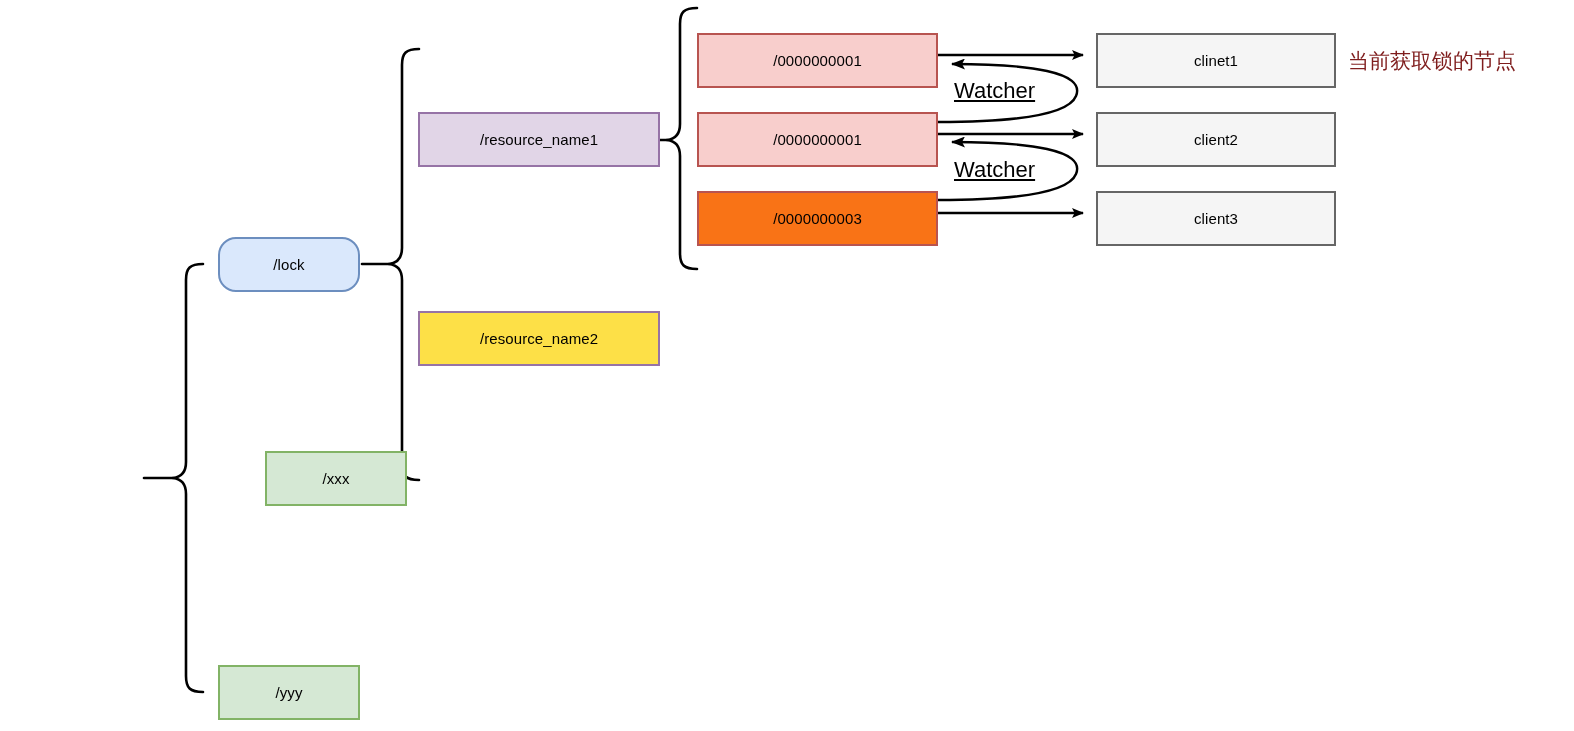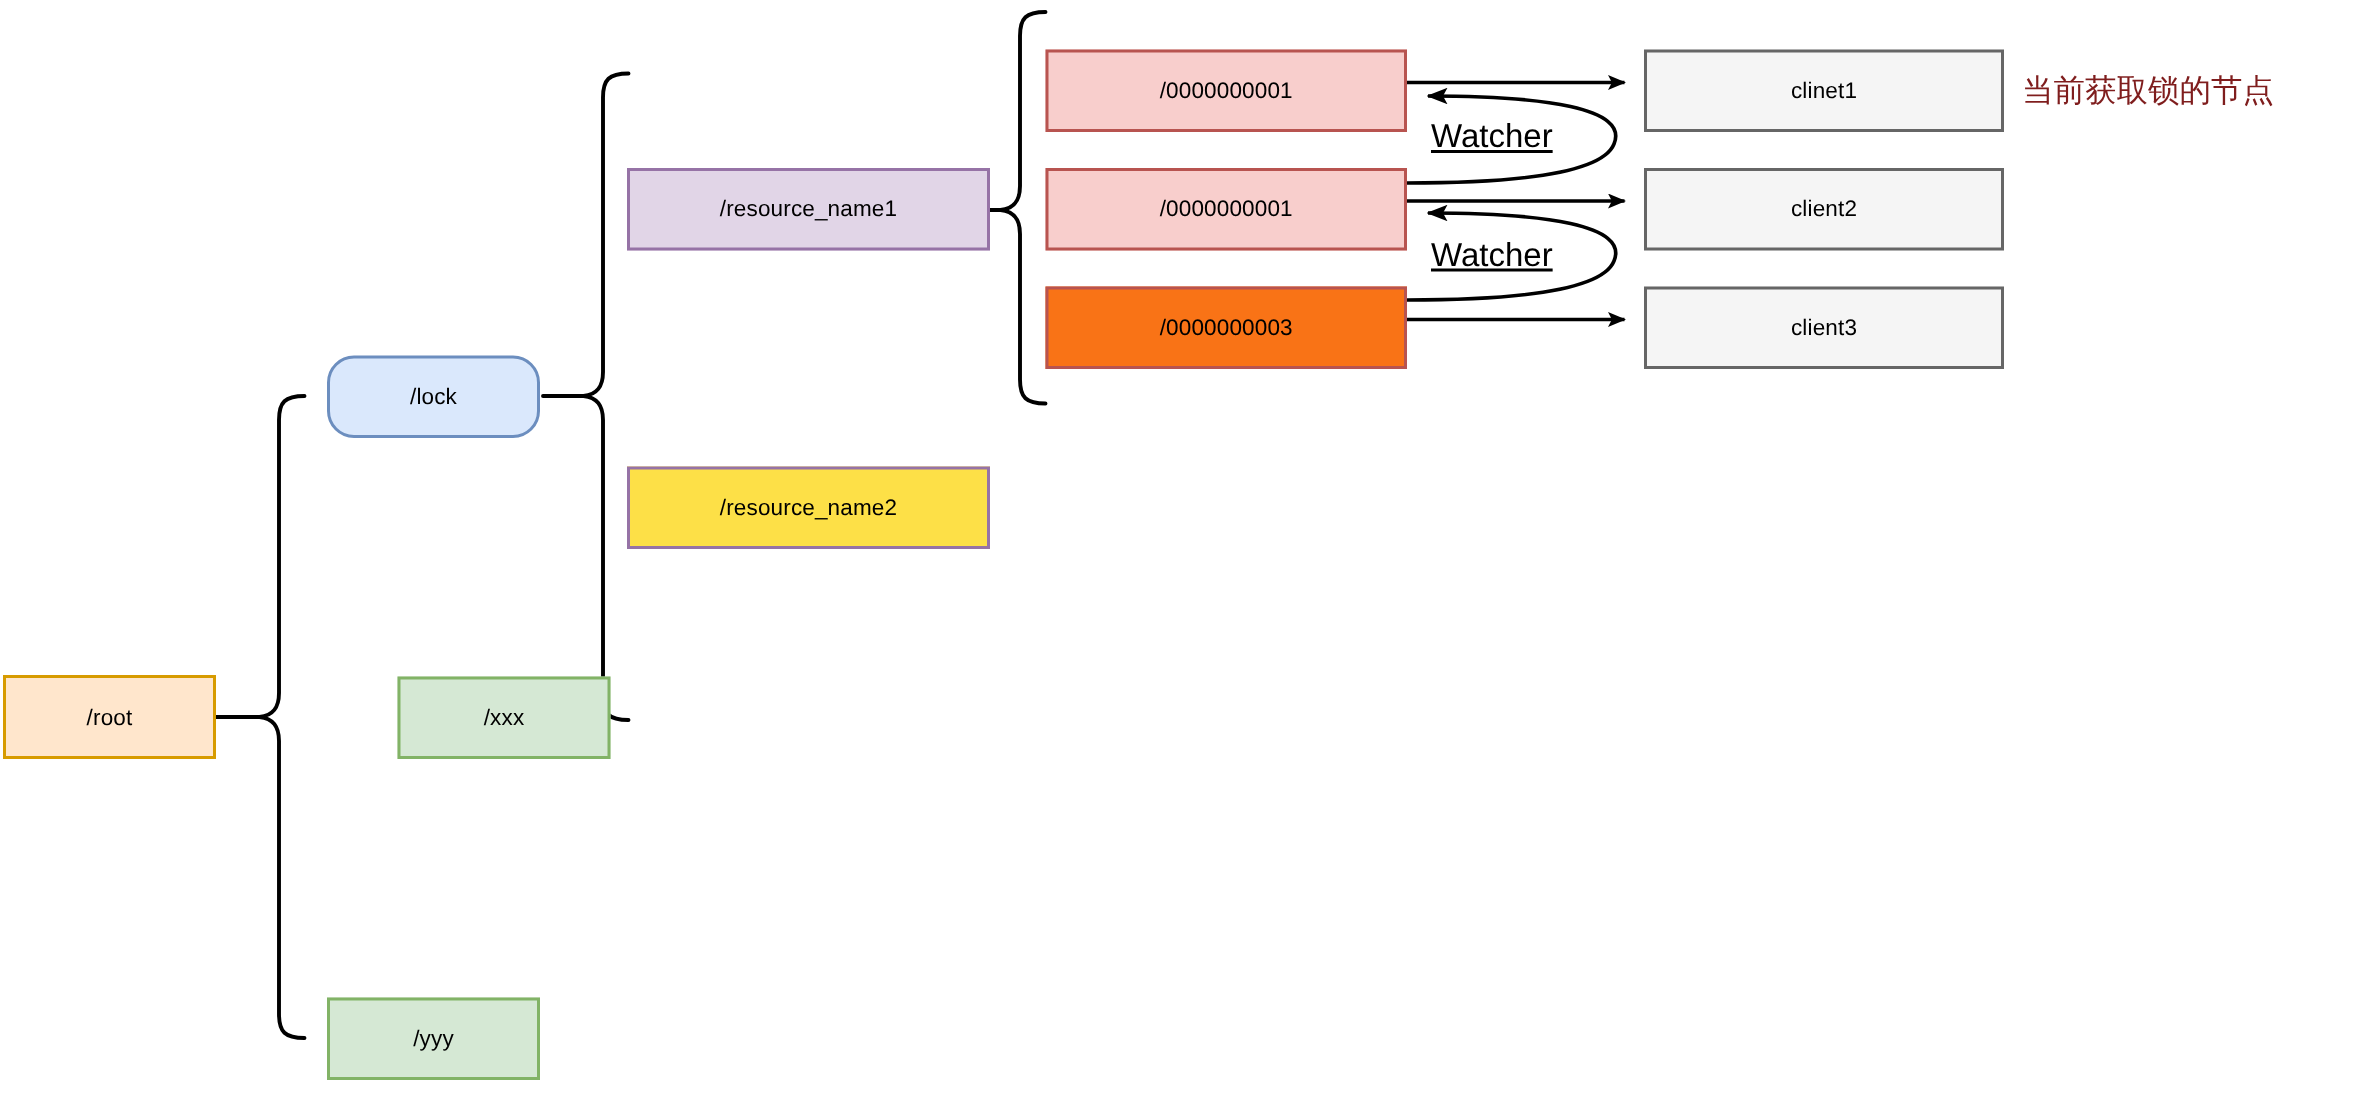--- a/index.html
+++ b/index.html
@@ -135,23 +135,20 @@
                             C 1086,72 1030,64 952,64" marker-end="url(#arrowL)"></path>
     </g>
 
     <g>
       <path class="link" d="M 938,200
                             C 1010,200 1068,194 1076,174
                             C 1086,150 1030,142 952,142" marker-end="url(#arrowL)"></path>
     </g>
   </svg>
 
-  <div class="node" style="left:2px; top:450px; width:142px; height:56px; background:#ffe6cc; border-color:#d79b00;">
-    <span>/root</span>
-  </div>
 
   <div class="node" style="left:218px; top:237px; width:142px; height:55px; background:#dae8fc; border-color:#6c8ebf;border-radius:18px;">
     <span>/lock</span>
   </div>
 
   <div class="node" style="left:218px; top:451px; width:142px; height:55px; background:#d5e8d4; border-color:#82b366;margin-left:47px;">
     <span>/xxx</span>
   </div>
 
   <div class="node" style="left:218px; top:665px; width:142px; height:55px; background:#d5e8d4; border-color:#82b366;">

